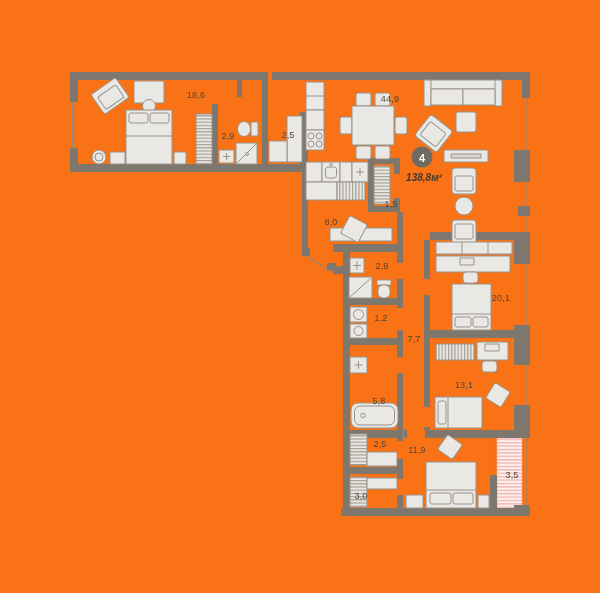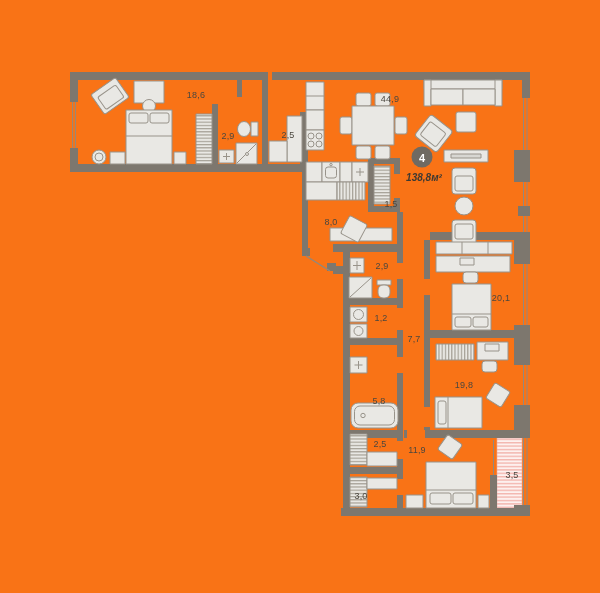--- a/index.html
+++ b/index.html
@@ -331,21 +331,21 @@
   <div class="room-label" style="left:228px;top:136px">2,9</div>
   <div class="room-label" style="left:288px;top:135px">2,5</div>
   <div class="room-label" style="left:390px;top:99px">44,9</div>
   <div class="room-label" style="left:391px;top:204px">1,5</div>
   <div class="room-label" style="left:331px;top:222px">8,0</div>
   <div class="room-label" style="left:382px;top:266px">2,9</div>
   <div class="room-label" style="left:381px;top:318px">1,2</div>
   <div class="room-label" style="left:414px;top:339px">7,7</div>
   <div class="room-label" style="left:379px;top:401px">5,8</div>
   <div class="room-label" style="left:501px;top:298px">20,1</div>
-  <div class="room-label" style="left:464px;top:385px">19,8</div>
+  <div class="room-label" style="left:464px;top:385px">13,1</div>
   <div class="room-label" style="left:380px;top:444px">2,5</div>
   <div class="room-label" style="left:417px;top:450px">11,9</div>
   <div class="room-label" style="left:361px;top:496px">3,0</div>
   <div class="room-label" style="left:512px;top:475px">3,5</div>
 
   <div class="badge" style="left:422px;top:157px">4</div>
   <div class="total-area" style="left:424px;top:177px">138,8м²</div>
 
 </div>
 

